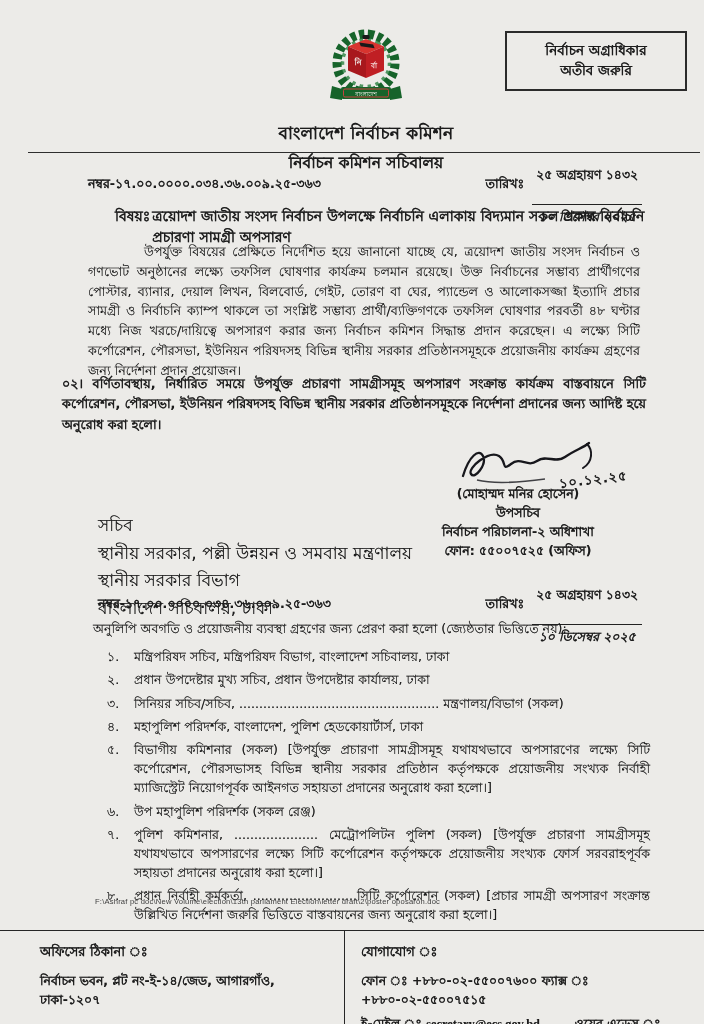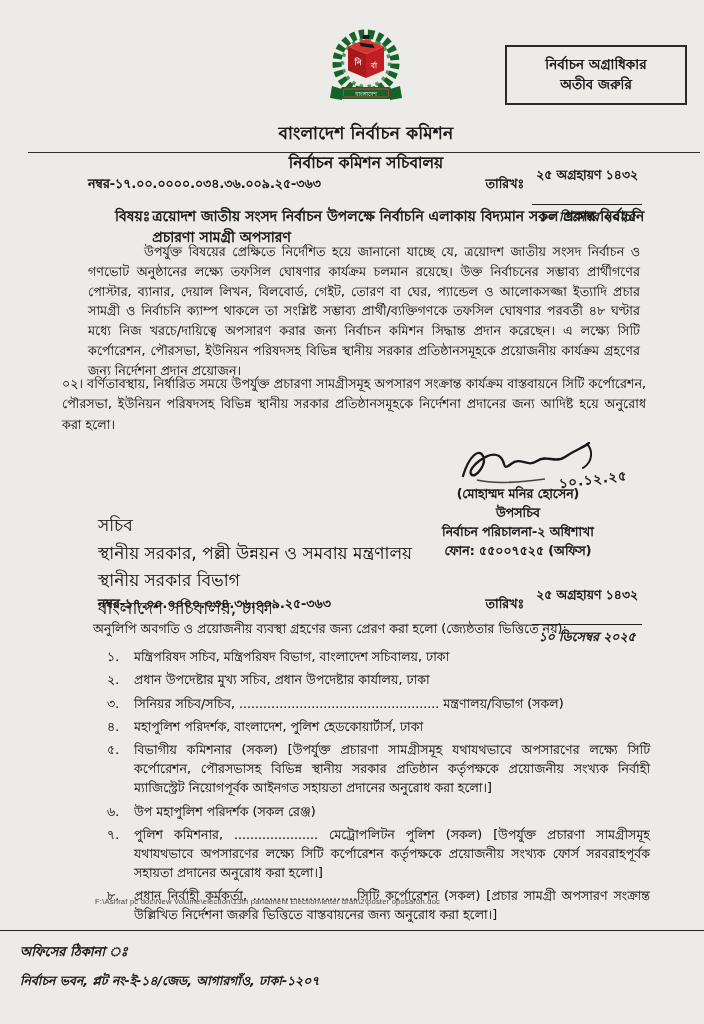--- a/index.html
+++ b/index.html
@@ -7,56 +7,56 @@
     position:relative;width:704px;height:1024px;margin:0 auto;
     background:#ecebe8;overflow:hidden;color:#1c1c1c;
     font-family:"DejaVu Sans","Liberation Sans",sans-serif;
   }
   .bn{text-shadow:0 0 .4px rgba(20,20,20,.45);}
   
   .header-center{position:absolute;top:26px;left:0;right:0;display:flex;flex-direction:column;align-items:center;transform:translateX(14px);}
   .org1{font-size:17px;font-weight:700;margin-top:6px;letter-spacing:.2px;}
   .org2{font-size:15.5px;font-weight:700;margin-top:3px;}
   .priority-box{
-    position:absolute;top:45px;right:17px;width:158px;
+    position:absolute;top:31px;right:17px;width:158px;
     border:2px solid #2b2b2b;padding:7px 10px 8px 10px;
     text-align:center;font-weight:700;font-size:13.5px;line-height:1.5;
   }
   .header-rule{position:absolute;top:152px;left:28px;right:4px;border-top:1.6px solid #2e2e2e;}
   
   .memo-row{position:absolute;left:88px;right:62px;display:flex;justify-content:space-between;align-items:flex-start;}
   #memo1{top:166px;}
   #memo2{top:586px;left:98px;}
   .memo-no{font-size:12.6px;font-weight:700;margin-top:9px;}
   .date-wrap{display:flex;align-items:flex-start;gap:8px;}
   .date-label{font-size:12.6px;font-weight:700;margin-top:9px;}
   .date-frac{text-align:center;font-weight:700;font-size:12.4px;}
   .date-frac .top{padding:0 4px 18px 4px;border-bottom:1.4px solid #222;}
   .date-frac .bot{padding-top:3px;font-style:italic;}
   
   .subject-row{position:absolute;top:206px;left:88px;right:56px;display:flex;gap:2px;font-weight:700;font-size:14px;line-height:1.5;margin-left:27px;}
   .subject-row .lbl{flex:none;}
   .para1{position:absolute;top:242px;left:88px;right:64px;font-size:12.7px;line-height:1.56;text-align:justify;text-indent:56px;}
-  .para2{position:absolute;top:374px;left:62px;right:58px;font-size:12.7px;line-height:1.6;text-align:justify;font-weight:400;}
+  .para2{position:absolute;top:374px;left:62px;right:58px;font-size:12.7px;line-height:1.6;text-align:justify;font-weight:700;}
   
   .sig-block{position:absolute;top:436px;right:58px;width:256px;text-align:center;font-size:12.5px;font-weight:700;line-height:1.52;}
   .sig-scrawl{display:block;margin:0 auto -6px auto;}
   .hand-date{position:absolute;top:34px;right:18px;font-size:13px;font-weight:700;transform:rotate(-7deg);letter-spacing:1px;}
   .sig-email{font-family:"Liberation Serif",serif;font-weight:700;font-size:13.5px;margin-top:2px;}
   .addr-block{position:absolute;top:512px;left:98px;font-size:17px;line-height:1.62;}
   
   .cc-block{position:absolute;top:620px;left:93px;right:54px;font-size:12.6px;}
   .cc-intro{margin-bottom:9px;line-height:1.5;}
   .cc-item{display:flex;gap:9px;margin:0 0 4.5px 14px;line-height:1.5;}
   .cc-num{flex:none;width:18px;}
   .cc-text{flex:1;text-align:justify;}
   
   .file-path{position:absolute;top:897px;left:95px;font-family:"Liberation Sans",sans-serif;font-size:7.6px;color:#3d3d3d;letter-spacing:.2px;}
   .footer{position:absolute;top:930px;left:0;right:0;bottom:0;border-top:1.7px solid #262626;display:flex;}
-  .footer-left{width:344px;padding:11px 8px 0 20px;box-sizing:border-box;font-style:italic;}
+  .footer-left{width:344px;padding:11px 8px 0 40px;box-sizing:border-box;}
   .footer-right{flex:1;border-left:1.7px solid #262626;padding:11px 10px 0 16px;}
   .f-label{font-size:13px;font-weight:700;margin-bottom:9px;}
   .f-line{font-size:12.4px;font-weight:700;line-height:1.5;margin-bottom:6px;}
   .f-latin{font-family:"Liberation Serif",serif;font-weight:700;}
   .f-gap{display:inline-block;width:26px;}
 </style>
 </head>
 <body>
 
 <div class="page">
@@ -180,15 +180,31 @@
     </div>
   </div>
 
   <div class="file-path">F:\Ashraf pc doc\New Volume\election\13th parliament Election\letter draft\2\poster oposaron.doc</div>
 
   <div class="footer">
     <div class="footer-left">
       <div class="f-label bn">অফিসের ঠিকানা ঃ</div>
       <div class="f-line bn">নির্বাচন ভবন, প্লট নং-ই-১৪/জেড, আগারগাঁও, ঢাকা-১২০৭</div>
     </div>
+    <div class="footer-right">
+      <div class="f-label bn">যোগাযোগ ঃ</div>
+      <div class="f-line bn">
+        <span>ফোন ঃ</span>
+        <span>+৮৮০-০২-৫৫০০৭৬০০</span>
+        <span>ফ্যাক্স ঃ</span>
+        <span>+৮৮০-০২-৫৫০০৭৫১৫</span>
+      </div>
+      <div class="f-line bn">
+        <span>ই-মেইল ঃ</span>
+        <span class="f-latin">secretary@ecs.gov.bd</span>
+        <span class="f-gap"></span>
+        <span>ওয়েব এড্রেস ঃ</span>
+        
+      </div>
+    </div>
   </div>
 
 </div>
 
 </body></html>

